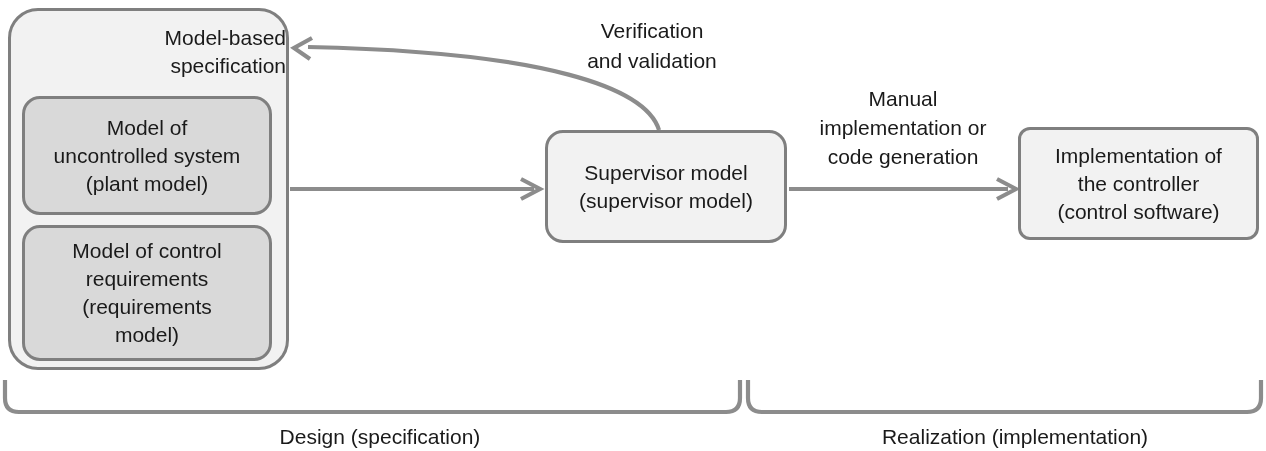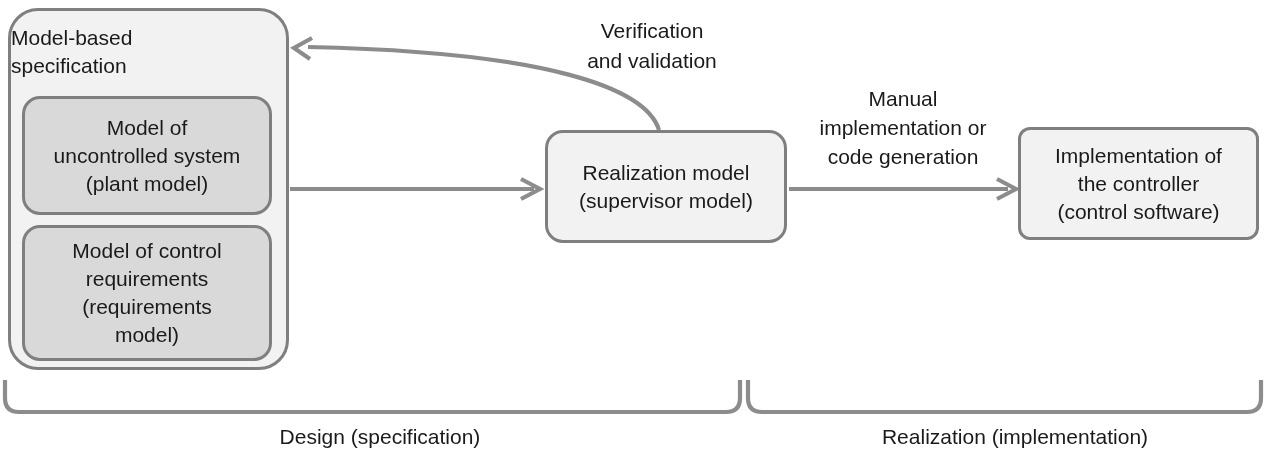--- a/index.html
+++ b/index.html
@@ -21,21 +21,21 @@
     left:11px; width:250px;
     display:flex; align-items:center; justify-content:center; text-align:center;
   }
   .inner1 { top:85px;  height:119px; }
   .inner2 { top:214px; height:136px; }
   .controller     { left:545px;  top:130px; width:242px; height:113px; border-radius:18px;
                     display:flex; align-items:center; justify-content:center; text-align:center; }
   .implementation { left:1018px; top:127px; width:241px; height:113px; border-radius:12px;
                     display:flex; align-items:center; justify-content:center; text-align:center; }
 
-  .box-title { margin-top:13px; text-align:left; }
+  .box-title { margin-top:13px; text-align:right; }
   .stage, .box, .label { font-size:21px; }
   .ln { display:block; line-height:28px; }
 
   .label { position:absolute; text-align:center; }
   .label .ln { line-height:29px; }
   .supervisor   { left:295px; top:81px;  width:250px; }
   .verification { left:552px; top:16px;  width:200px; }
   .verification .ln { line-height:30px; }
   .manual       { left:778px; top:84px;  width:250px; }
   .design       { left:230px; top:422px; width:300px; line-height:29px; }
@@ -89,21 +89,21 @@
         <span class="ln">Model of control</span>
         <span class="ln">requirements</span>
         <span class="ln">(requirements</span>
         <span class="ln">model)</span>
       </div>
     </div>
   </div>
 
   <div class="box controller">
     <div>
-      <span class="ln">Realization model</span>
+      <span class="ln">Supervisor model</span>
       <span class="ln">(supervisor model)</span>
     </div>
   </div>
 
   <div class="box implementation">
     <div>
       <span class="ln">Implementation of</span>
       <span class="ln">the controller</span>
       <span class="ln">(control software)</span>
     </div>

